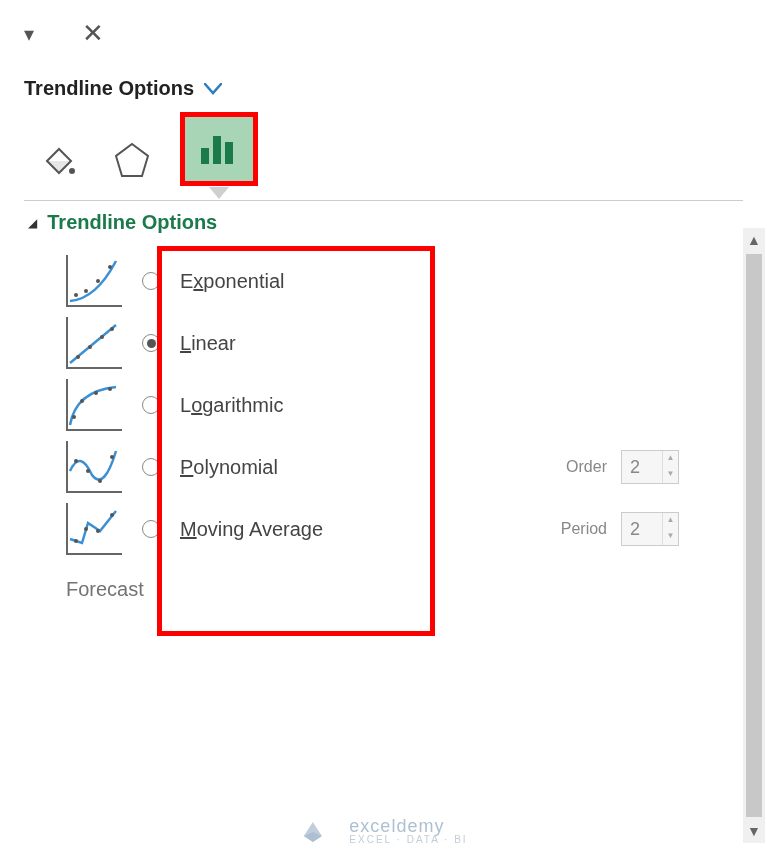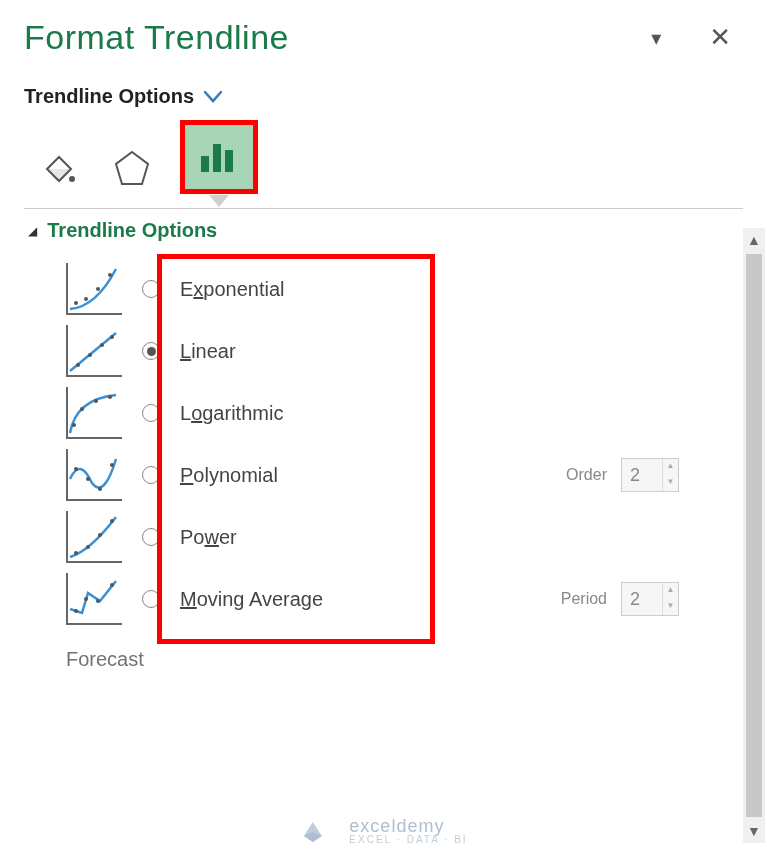--- a/index.html
+++ b/index.html
@@ -219,21 +219,20 @@
     opacity: 0.85;
   }
   .watermark .sub { font-size:10px; letter-spacing:2px; display:block; color:#b5c6d4; }
   .wm-left { text-align:left; line-height:1; }
 </style>
 </head>
 <body>
 
 <div class="pane">
   <div class="title-row">
-    <div class="title">Format Trendline</div>
     <div class="title-ctrls">
       <span>▾</span>
       <span class="x">✕</span>
     </div>
   </div>
 
   <div class="dropdown-row">
     <span class="dropdown-label">Trendline Options</span>
     <svg class="chev" width="18" height="12" viewBox="0 0 18 12">
         <path d="M1 1 L9 10 L17 1" stroke="#2f7cbf" stroke-width="2.5" fill="none" stroke-linecap="round"></path>
@@ -332,33 +331,20 @@
           <div class="spin">
             <div class="spin-val">2</div>
             <div class="spin-arrows">
                 <div>▲</div>
                 <div>▼</div>
               </div>
           </div>
         </div>
       </div>
 
-      <div class="opt-row">
-        <div class="opt-icon">
-          <svg width="56" height="52" style="position:absolute;left:-2px;bottom:-2px">
-              <path d="M4 46 Q24 40 50 6" stroke="#3b90d4" stroke-width="2.5" fill="none"></path>
-              <circle cx="10" cy="42" r="2" fill="#555"></circle>
-              <circle cx="22" cy="36" r="2" fill="#555"></circle>
-              <circle cx="34" cy="24" r="2" fill="#555"></circle>
-              <circle cx="46" cy="10" r="2" fill="#555"></circle>
-            </svg>
-        </div>
-        <div class="radio"></div>
-        <span class="opt-label">Po<span class="ul">w</span>er</span>
-      </div>
 
       <div class="opt-row">
         <div class="opt-icon">
           <svg width="56" height="52" style="position:absolute;left:-2px;bottom:-2px">
               <path d="M4 36 L16 40 L22 20 L34 28 L50 8" stroke="#3b90d4" stroke-width="2.5" fill="none"></path>
               <circle cx="10" cy="38" r="2" fill="#555"></circle>
               <circle cx="20" cy="26" r="2" fill="#555"></circle>
               <circle cx="32" cy="28" r="2" fill="#555"></circle>
               <circle cx="46" cy="12" r="2" fill="#555"></circle>
             </svg>

